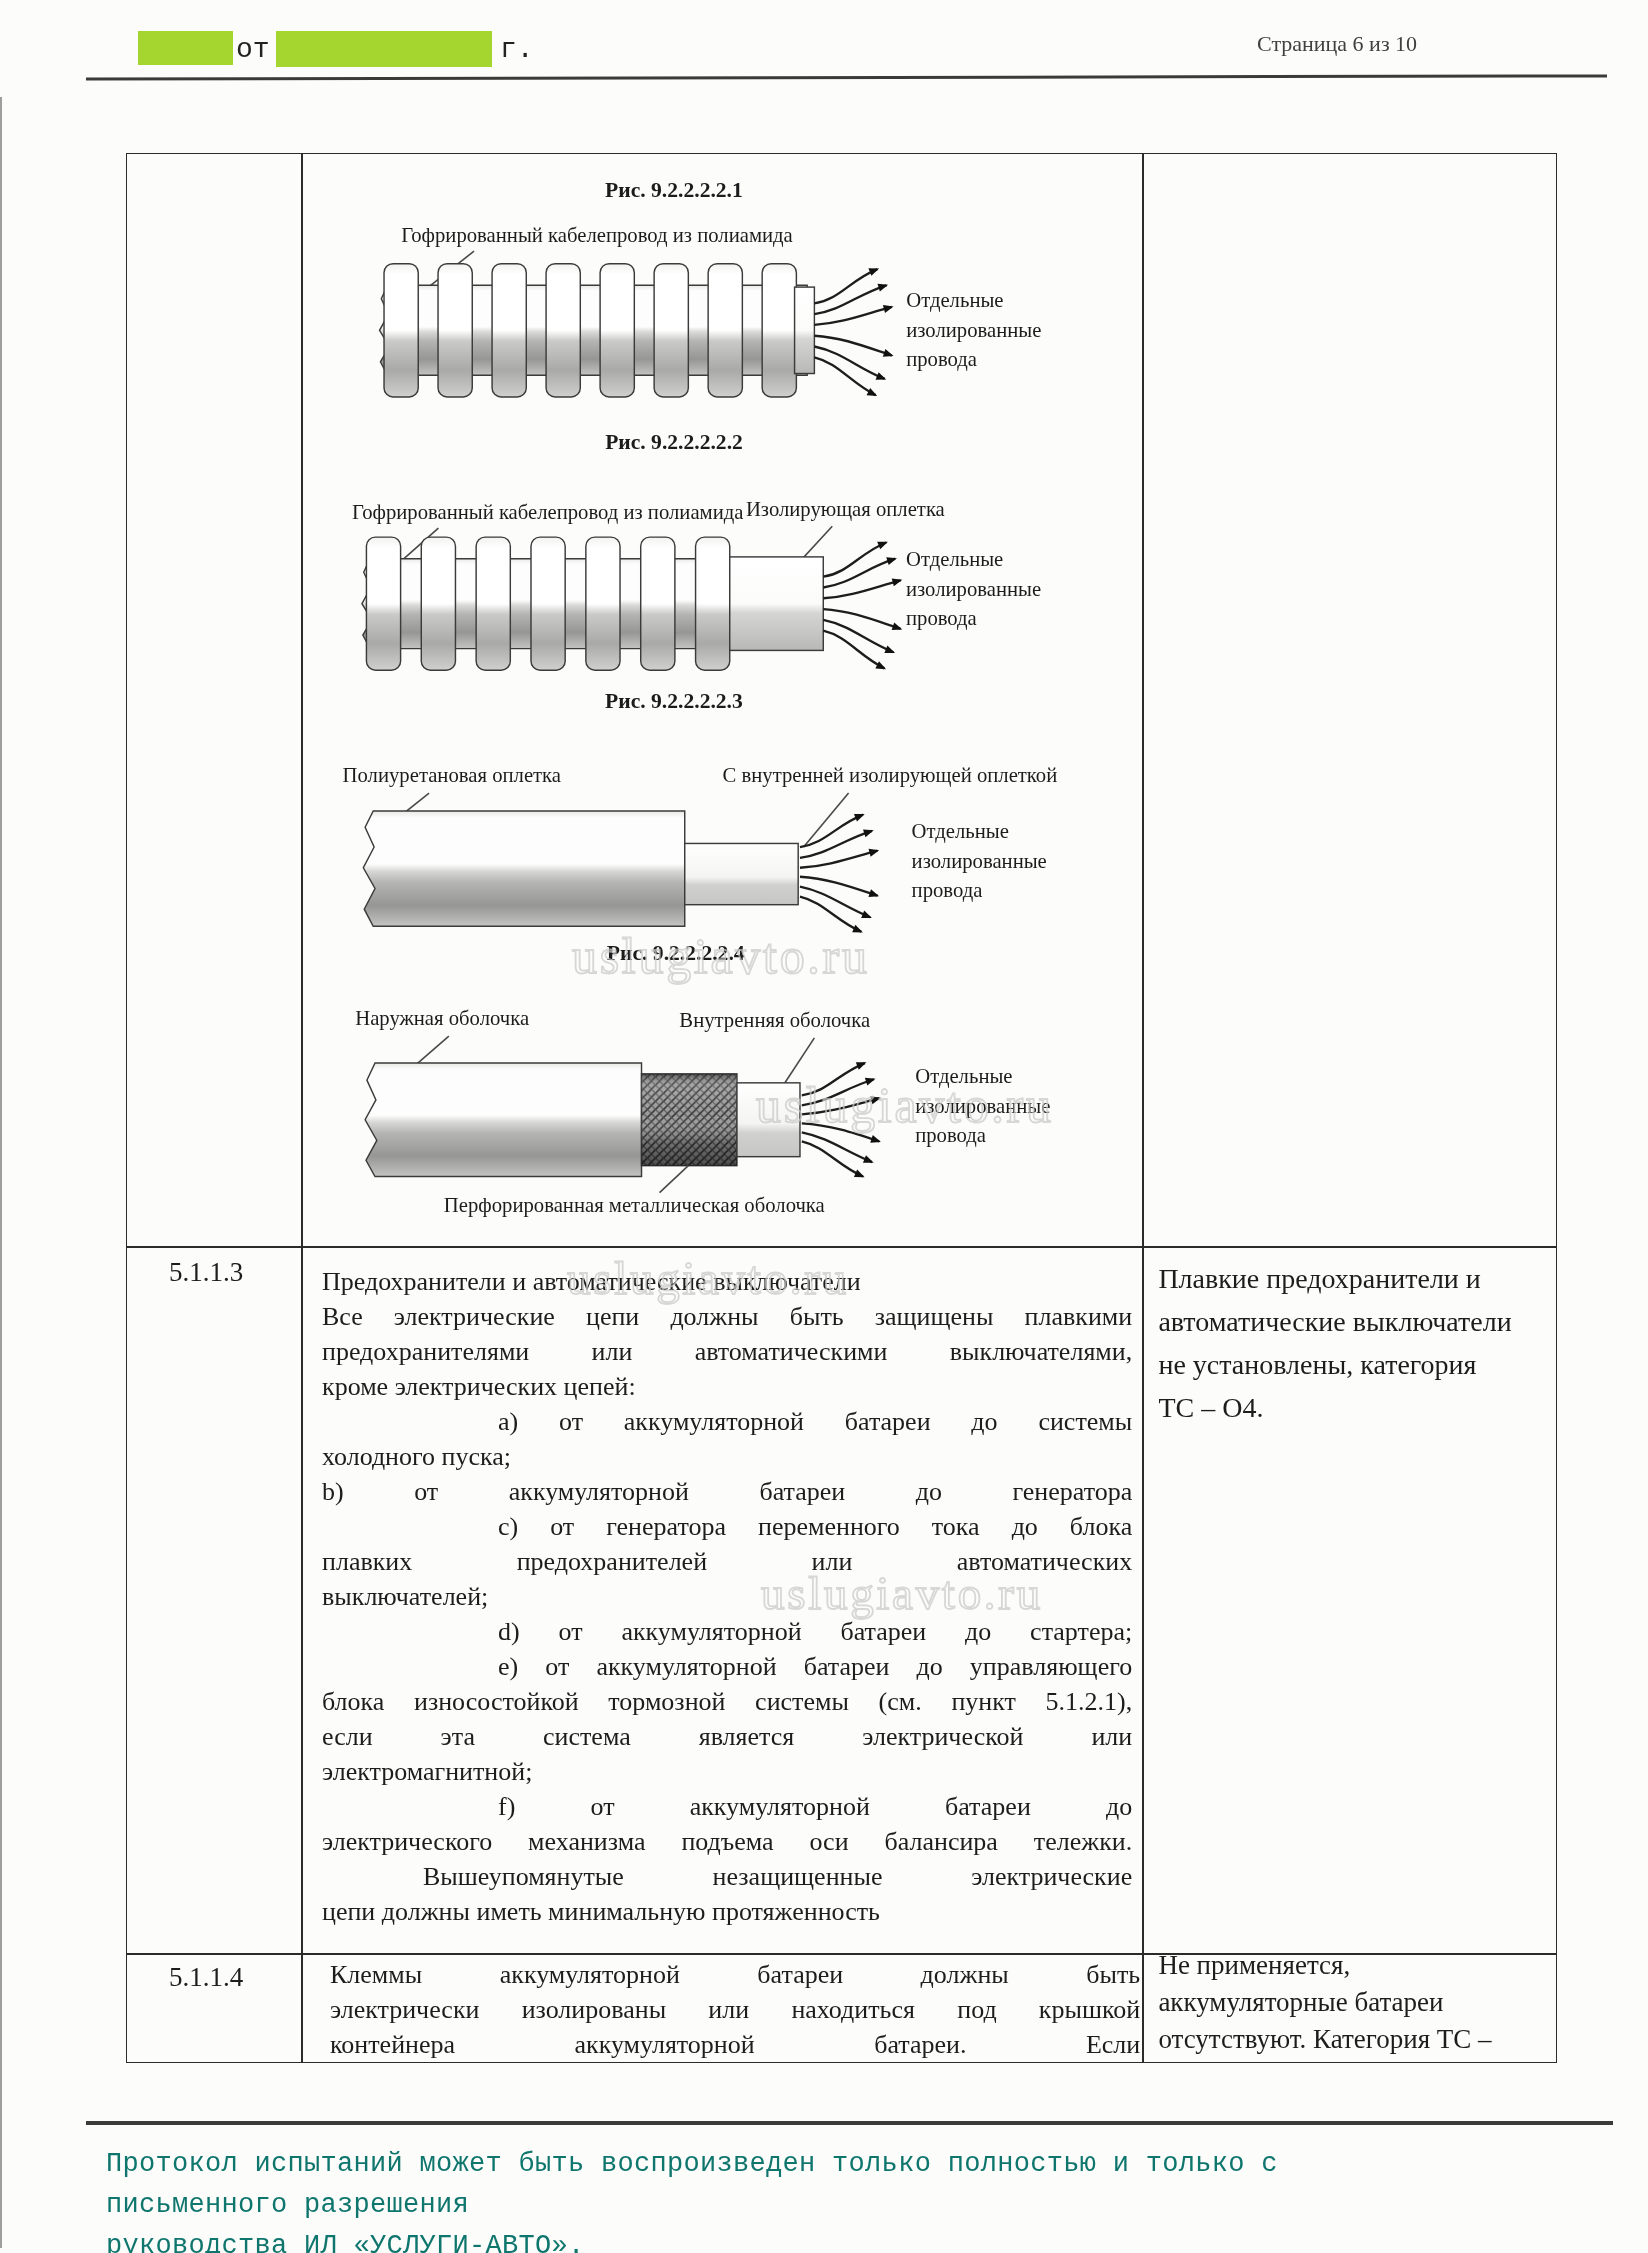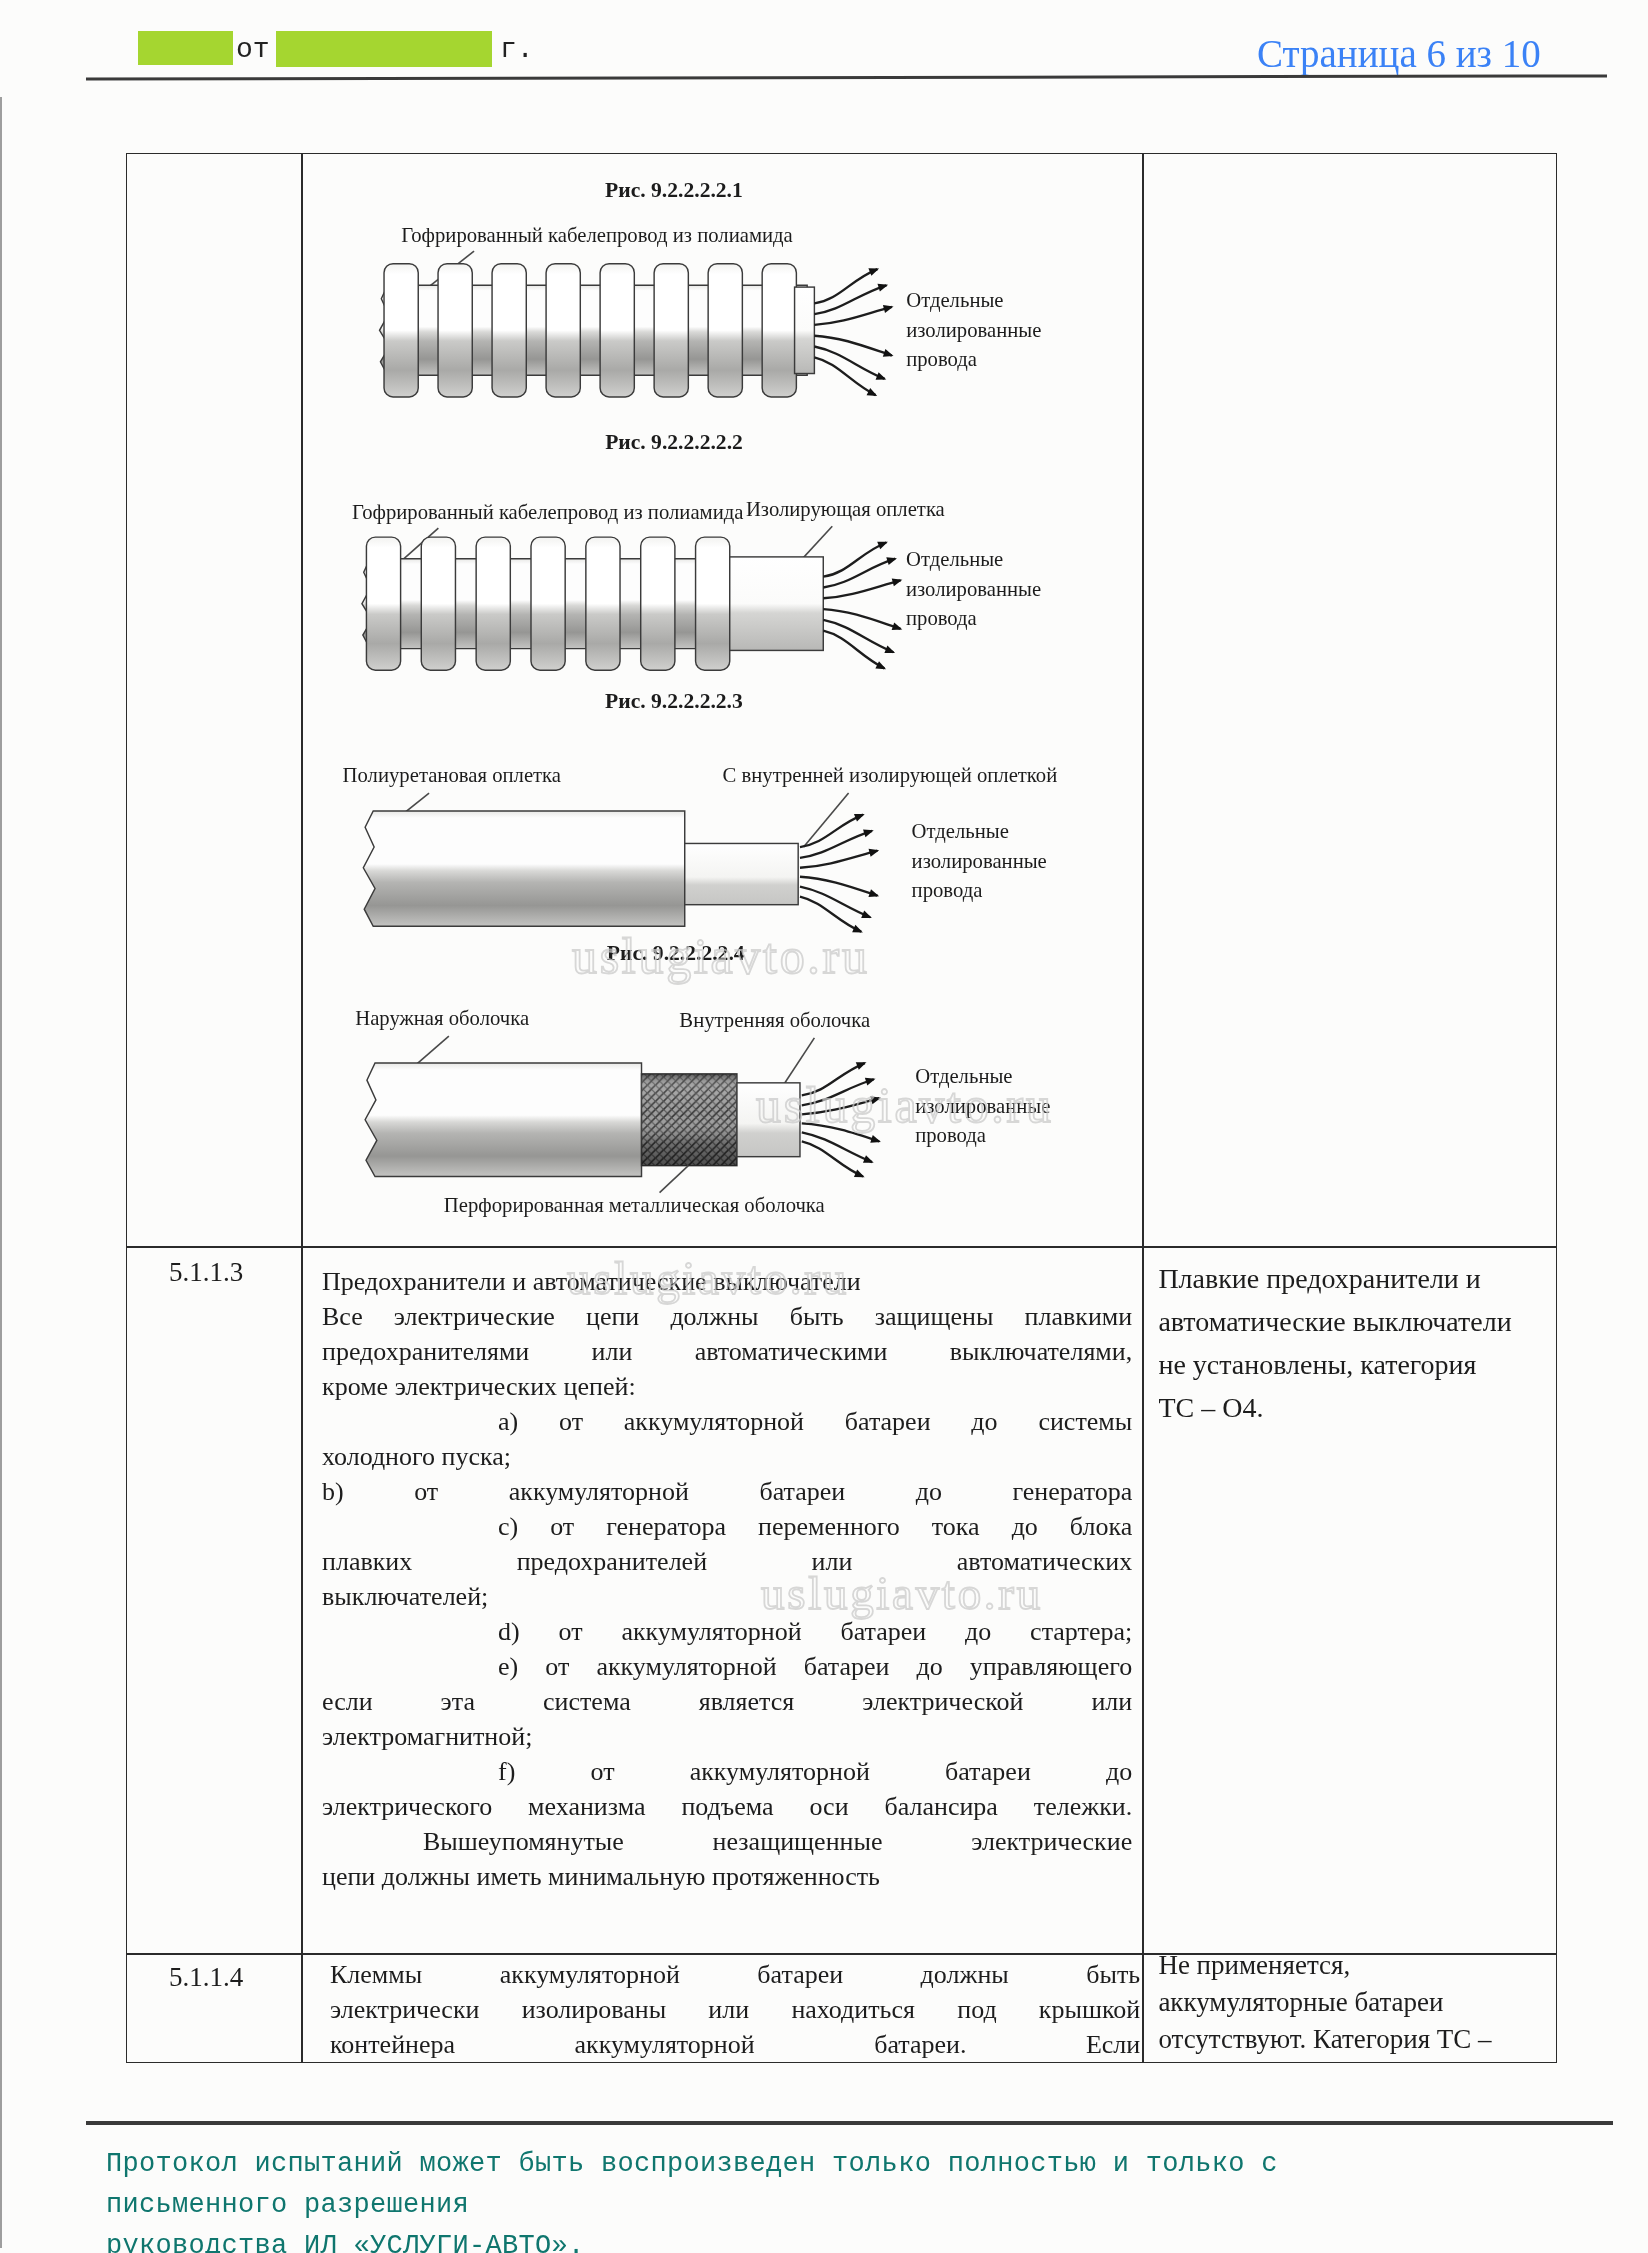--- a/index.html
+++ b/index.html
@@ -1,21 +1,21 @@
 <!DOCTYPE html>
 <html style="font-size:14.4px"><head>
 <meta charset="utf-8">
 <style>
   html,body{margin:0;padding:0;background:#e9e9e9;}
   .page{position:relative;width:1649px;height:2254px;background:#fcfcfb;overflow:hidden;
         font-family:"Liberation Serif",serif;color:#1d1d1d;}
   
   .redact{position:absolute;background:#a5d630;}
   .hdr-date{position:absolute;font-family:"Liberation Mono",monospace;font-size:28px;color:#222;}
-  .hdr-page{position:absolute;font-size:39px;color:#3b82f6;}
+  .hdr-page{position:absolute;font-size:22px;color:#404040;}
   .rule{position:absolute;background:#3a3a3a;}
   .edge-line{position:absolute;left:0;top:97px;width:1.8px;height:2151px;background:rgba(45,45,45,.45);}
   
   .tbl{position:absolute;left:126px;top:153px;width:1429px;height:1908px;border:1.8px solid #2b2b2b;}
   .vline,.hline{position:absolute;background:#2b2b2b;}
   .vline{width:1.8px;height:100%;top:0;}
   .hline{height:1.8px;width:100%;left:0;}
   .cell{position:absolute;box-sizing:border-box;}
   .num-cell{font-size:27px;text-align:center;padding-top:9px;padding-right:16px;}
   .req-cell{font-size:26px;line-height:35px;padding:3.6px 10.8px 0 19px;margin-top:12px;}
@@ -229,20 +229,21 @@
         <div class="ln ln-j">предохранителями или автоматическими выключателями,</div>
         <div class="ln">кроме электрических цепей:</div>
         <div class="ln ln-i">a) от аккумуляторной батареи до системы</div>
         <div class="ln">холодного пуска;</div>
         <div class="ln ln-j">b) от аккумуляторной батареи до генератора</div>
         <div class="ln ln-i">c) от генератора переменного тока до блока</div>
         <div class="ln ln-j">плавких предохранителей или автоматических</div>
         <div class="ln">выключателей;</div>
         <div class="ln ln-i">d) от аккумуляторной батареи до стартера;</div>
         <div class="ln ln-i">e) от аккумуляторной батареи до управляющего</div>
+        <div class="ln ln-j">блока износостойкой тормозной системы (см. пункт 5.1.2.1),</div>
         <div class="ln ln-j">если эта система является электрической или</div>
         <div class="ln">электромагнитной;</div>
         <div class="ln ln-i">f) от аккумуляторной батареи до</div>
         <div class="ln ln-j">электрического механизма подъема оси балансира тележки.</div>
         <div class="ln ln-i2">Вышеупомянутые незащищенные электрические</div>
         <div class="ln">цепи должны иметь минимальную протяженность</div>
       </div>
     <div class="cell res-cell" style="left:1017px;top:1094px;width:412px;height:706px">
         <div class="ln">Плавкие предохранители и</div>
         <div class="ln">автоматические выключатели</div>

